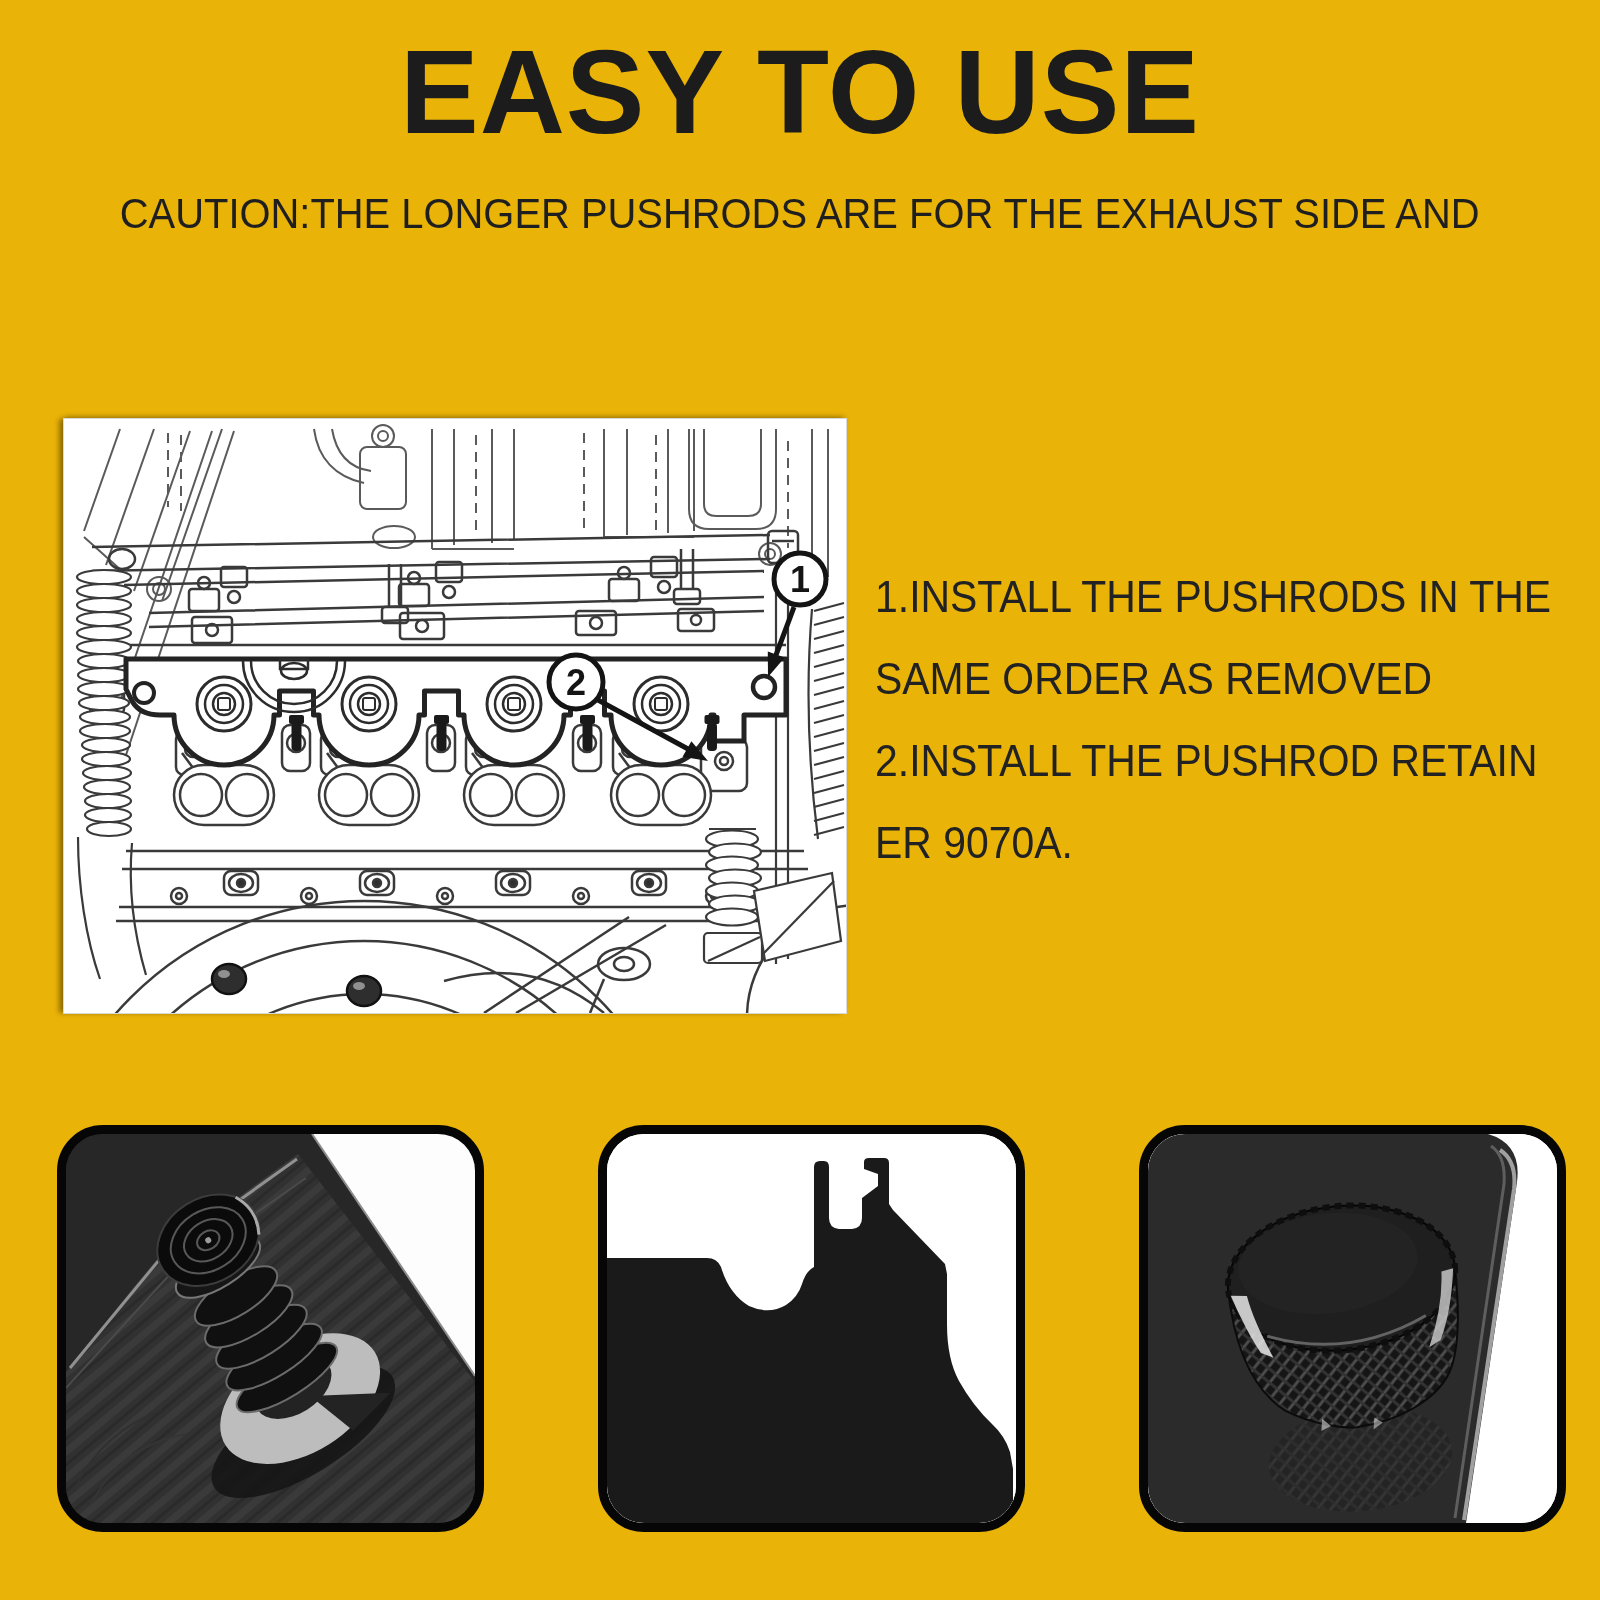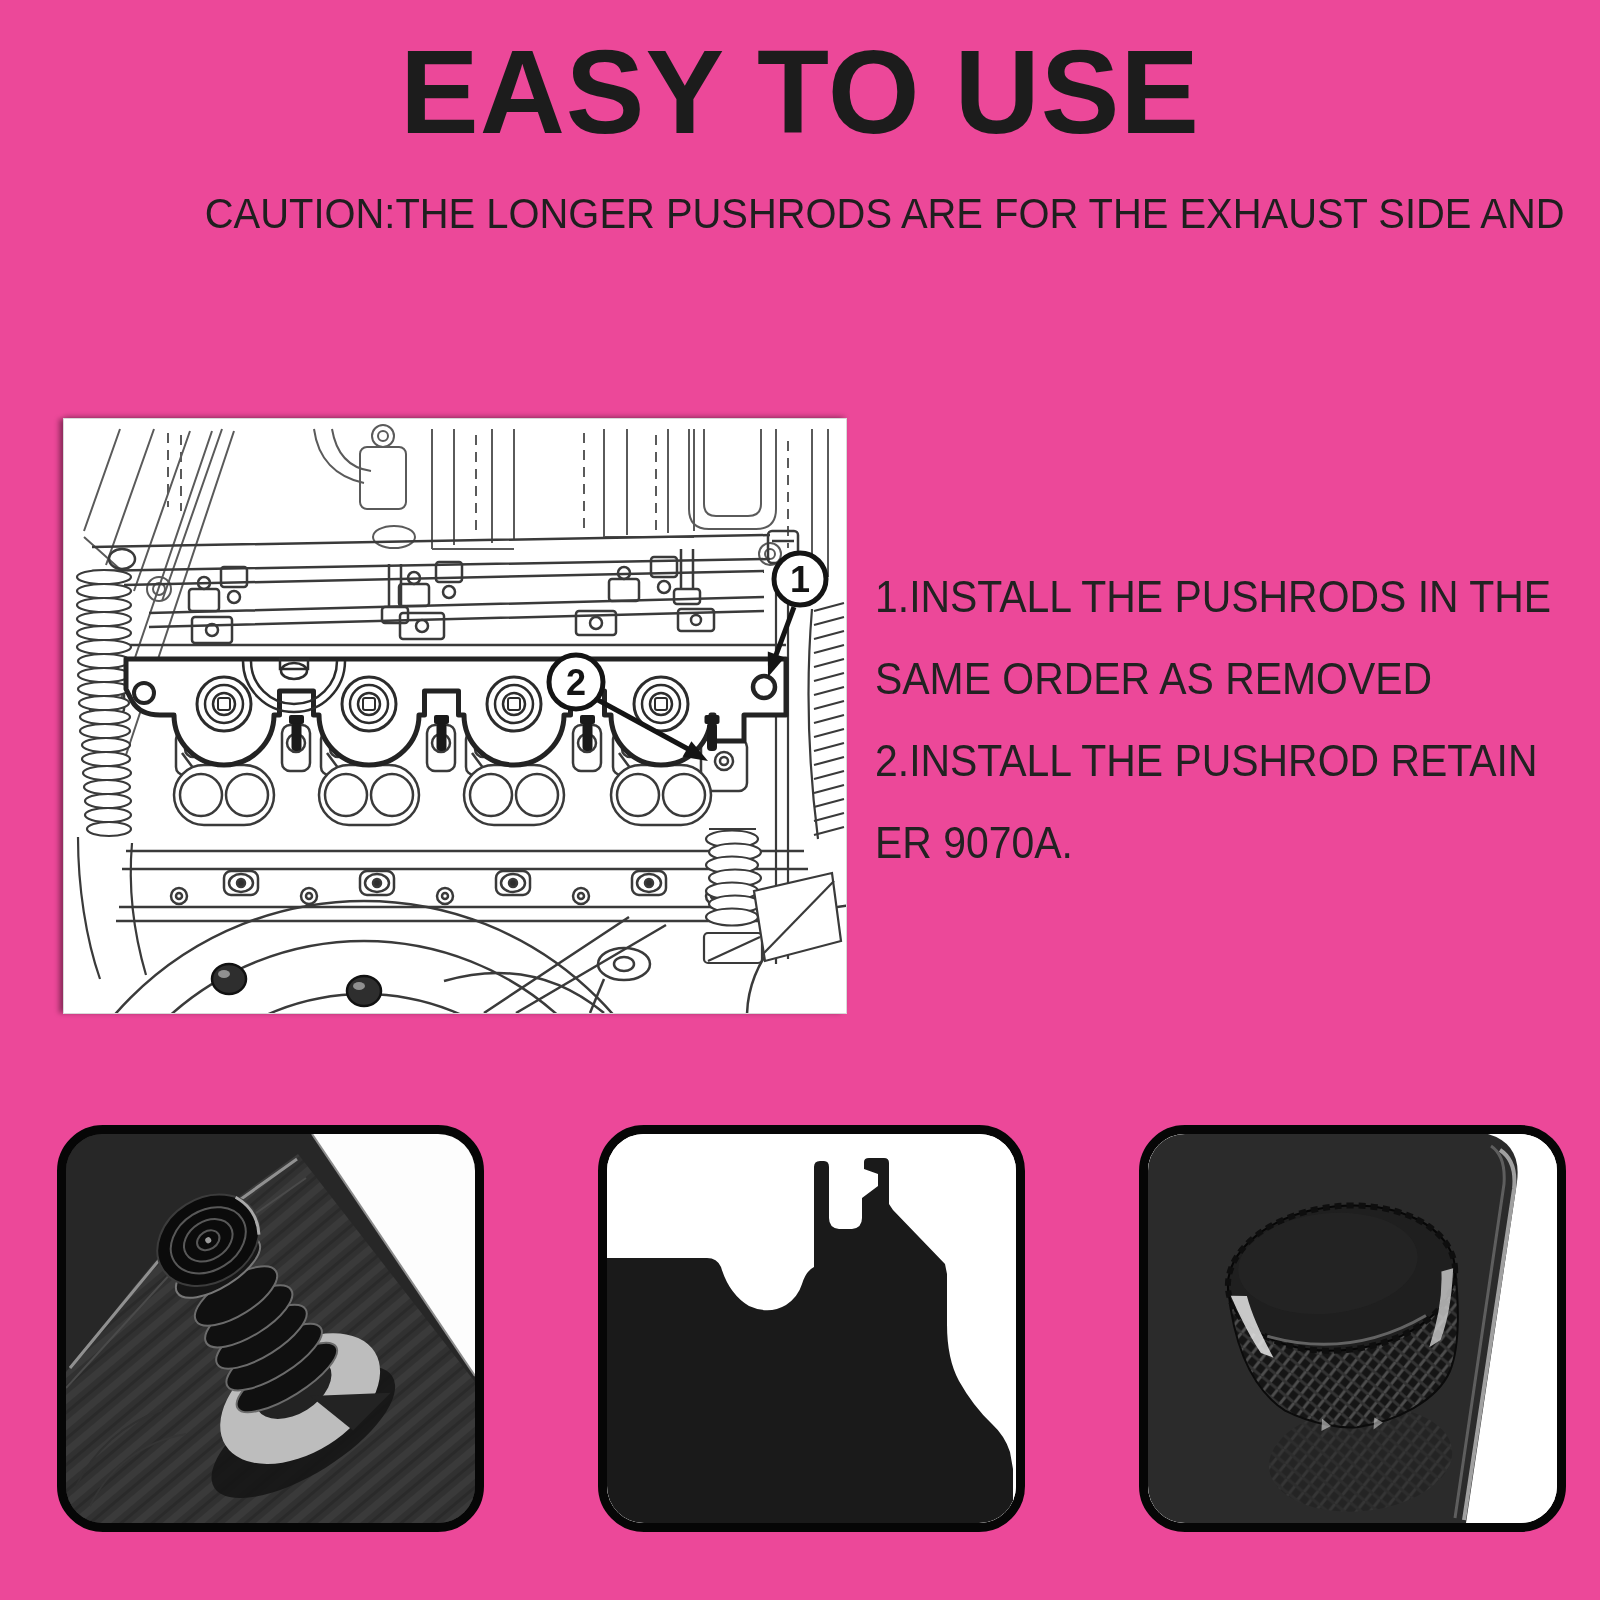--- a/index.html
+++ b/index.html
@@ -1,23 +1,23 @@
 <!DOCTYPE html>
 <html><head>
 <meta charset="utf-8">
 <style>
   html,body{margin:0;padding:0;background:#fff;}
-  .page{position:relative;width:1600px;height:1600px;background:#ec4899;overflow:hidden;
+  .page{position:relative;width:1600px;height:1600px;background:#eab308;overflow:hidden;
         font-family:"Liberation Sans", sans-serif;color:#1e1e1e;}
   .title{position:absolute;top:24px;left:0;width:100%;text-align:center;
          font-size:118px;font-weight:bold;letter-spacing:1px;color:#1c1c1c;white-space:nowrap;}
   .caution-line{position:absolute;left:0;width:100%;text-align:center;font-size:42px;
                 color:#1f1f1f;white-space:nowrap;}
   .caution-line .cond{display:inline-block;transform:scaleX(0.95);transform-origin:center;}
-  .caution-line1{top:190px;text-align:right;}
+  .caution-line1{top:190px;}
   .caution-line2{top:269px;}
   .diagram{position:absolute;left:63px;top:418px;width:782px;height:594px;background:#fff;
            border:1px solid #d9d9d9;box-shadow:-5px 0 5px -1px rgba(0,0,0,.38),0 -4px 5px -2px rgba(0,0,0,.2);}
   .instructions{position:absolute;left:875px;top:556px;}
   .instr-line{font-size:44px;line-height:82px;color:#222;white-space:nowrap;
               transform:scaleX(0.93);transform-origin:left center;}
   .photos{position:absolute;left:0;top:0;}
   .photo{position:absolute;top:1125px;width:409px;height:389px;border:9px solid #060606;
          border-radius:46px;overflow:hidden;}
   .photo-1{left:57px;background:#272727;}

